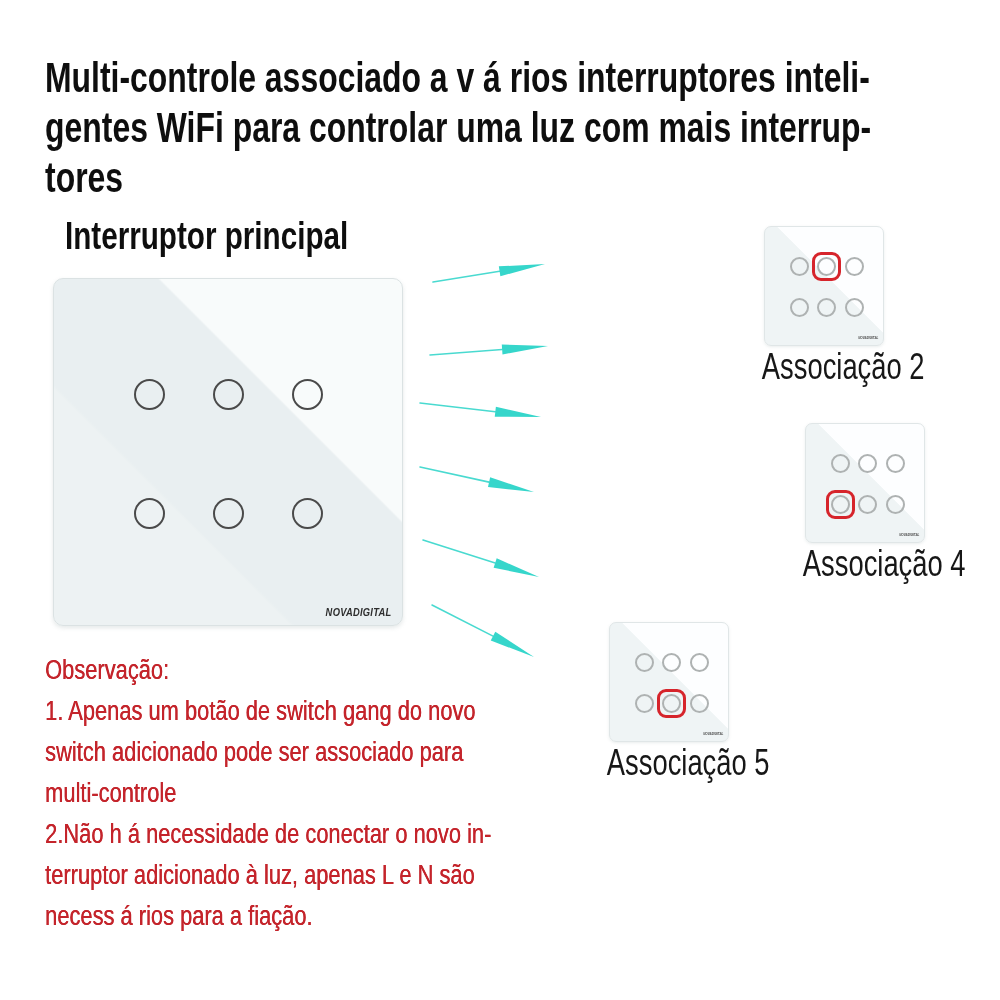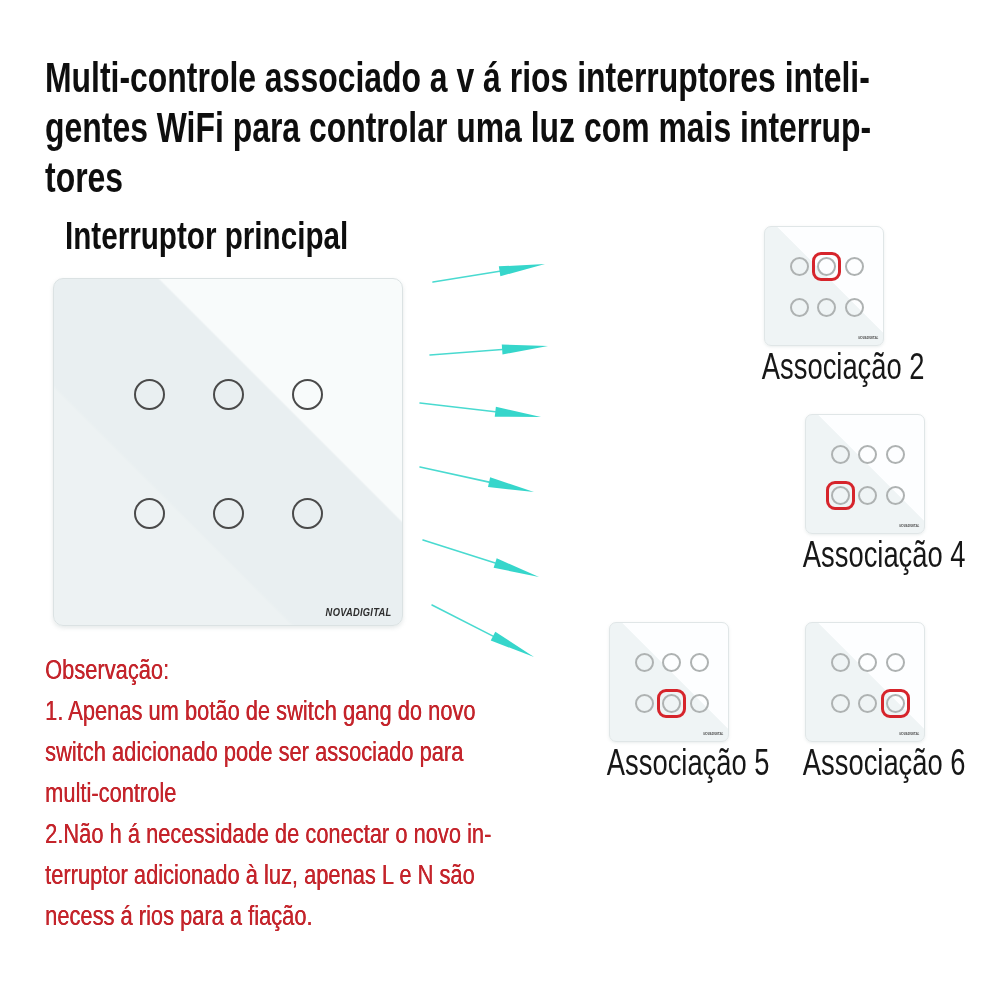--- a/index.html
+++ b/index.html
@@ -101,21 +101,21 @@
         <div class="mini-btn" style="left: 51.5px; top: 29.5px;"></div>
         <div class="mini-btn" style="left: 79.5px; top: 29.5px;"></div>
         <div class="mini-btn" style="left: 24.5px; top: 70.5px;"></div>
         <div class="mini-btn" style="left: 51.5px; top: 70.5px;"></div>
         <div class="mini-btn" style="left: 79.5px; top: 70.5px;"></div>
         <div class="hl-box" style="left: 46.5px; top: 24.5px;"></div>
         <span class="mini-brand">NOVADIGITAL</span>
       </div>
     <div class="assoc-label">Associação 2</div>
   </div>
-  <div class="assoc" style="left:805px;top:414px">
+  <div class="assoc" style="left:805px;top:423px">
     <div class="mini-panel">
         <div class="mini-btn" style="left: 24.5px; top: 29.5px;"></div>
         <div class="mini-btn" style="left: 51.5px; top: 29.5px;"></div>
         <div class="mini-btn" style="left: 79.5px; top: 29.5px;"></div>
         <div class="mini-btn" style="left: 24.5px; top: 70.5px;"></div>
         <div class="mini-btn" style="left: 51.5px; top: 70.5px;"></div>
         <div class="mini-btn" style="left: 79.5px; top: 70.5px;"></div>
         <div class="hl-box" style="left: 19.5px; top: 65.5px;"></div>
         <span class="mini-brand">NOVADIGITAL</span>
       </div>
@@ -127,33 +127,20 @@
         <div class="mini-btn" style="left: 51.5px; top: 29.5px;"></div>
         <div class="mini-btn" style="left: 79.5px; top: 29.5px;"></div>
         <div class="mini-btn" style="left: 24.5px; top: 70.5px;"></div>
         <div class="mini-btn" style="left: 51.5px; top: 70.5px;"></div>
         <div class="mini-btn" style="left: 79.5px; top: 70.5px;"></div>
         <div class="hl-box" style="left: 46.5px; top: 65.5px;"></div>
         <span class="mini-brand">NOVADIGITAL</span>
       </div>
     <div class="assoc-label">Associação 5</div>
   </div>
-  <div class="assoc" style="left:805px;top:622px">
-    <div class="mini-panel">
-        <div class="mini-btn" style="left: 24.5px; top: 29.5px;"></div>
-        <div class="mini-btn" style="left: 51.5px; top: 29.5px;"></div>
-        <div class="mini-btn" style="left: 79.5px; top: 29.5px;"></div>
-        <div class="mini-btn" style="left: 24.5px; top: 70.5px;"></div>
-        <div class="mini-btn" style="left: 51.5px; top: 70.5px;"></div>
-        <div class="mini-btn" style="left: 79.5px; top: 70.5px;"></div>
-        <div class="hl-box" style="left: 74.5px; top: 65.5px;"></div>
-        <span class="mini-brand">NOVADIGITAL</span>
-      </div>
-    <div class="assoc-label">Associação 6</div>
-  </div>
 
   <div class="notes">
     <div>Observação:</div>
     <div>1. Apenas um botão de switch gang do novo</div>
     <div>switch adicionado pode ser associado para</div>
     <div>multi-controle</div>
     <div>2.Não h á necessidade de conectar o novo in-</div>
     <div>terruptor adicionado à luz, apenas L e N são</div>
     <div>necess á rios para a fiação.</div>
   </div>

